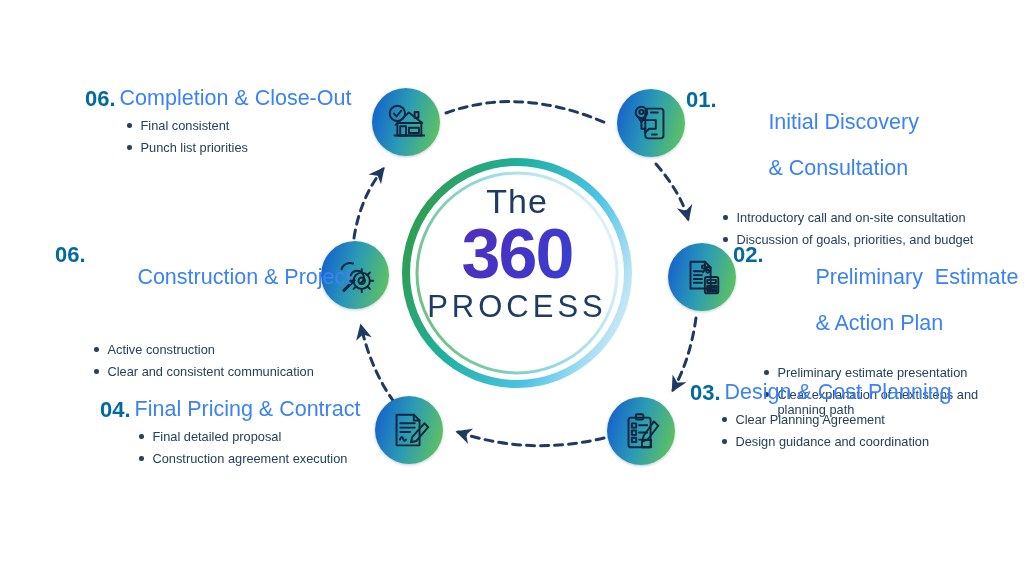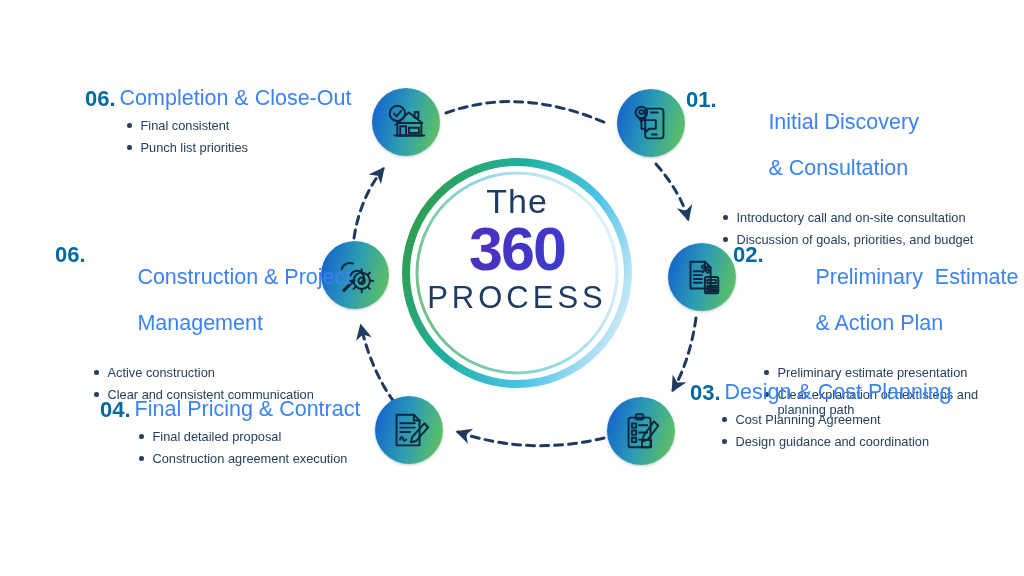--- a/index.html
+++ b/index.html
@@ -4,21 +4,21 @@
 <style>
   html,body{margin:0;padding:0;background:#ffffff;}
   #canvas{position:relative;width:1024px;height:576px;background:#ffffff;overflow:hidden;
           font-family:"Liberation Sans", sans-serif;}
   
   #deco{position:absolute;left:0;top:0;width:1024px;height:576px;pointer-events:none;}
 
   
   .center-text{position:absolute;left:395px;top:183px;width:244px;text-align:center;}
   .center-the{font-size:34px;font-weight:500;color:#1e3c63;letter-spacing:1px;line-height:1.1;}
-  .center-360{font-size:61px;font-weight:800;line-height:0.98;letter-spacing:-2px;
+  .center-360{font-size:70px;font-weight:800;line-height:0.98;letter-spacing:-2px;
       background:linear-gradient(115deg,#5e2cb4 5%,#4633c3 45%,#3a3ed0 75%,#3f4ad6 100%);
       -webkit-background-clip:text;background-clip:text;color:transparent;}
   .center-process{font-size:31px;font-weight:500;color:#1e3c63;letter-spacing:4px;line-height:1.15;}
 
   
   .badge{position:absolute;width:68px;height:68px;border-radius:50%;
       background:linear-gradient(105deg,#1565cb 8%,#2b9bb4 48%,#5ec162 92%);
       display:flex;align-items:center;justify-content:center;
       box-shadow:0 1px 3px rgba(20,50,90,.25);}
   .badge svg{width:46px;height:46px;stroke:#0e2540;fill:none;stroke-width:2;
@@ -222,21 +222,21 @@
   </div>
 
   <div class="step step-03">
     <div class="head">
       <span class="num">03.</span>
       <span class="title"><span>Design &amp; Cost Planning</span></span>
     </div>
     <div class="bullets">
       <div class="bullet">
           <span class="dot"></span>
-          <span>Cost Planning Agreement</span>
+          <span>Clear Planning Agreement</span>
         </div>
       <div class="bullet">
           <span class="dot"></span>
           <span>Design guidance and coordination</span>
         </div>
     </div>
   </div>
 
   <div class="step step-04">
     <div class="head">
@@ -253,21 +253,20 @@
           <span>Construction agreement execution</span>
         </div>
     </div>
   </div>
 
   <div class="step step-05">
     <div class="head">
       <span class="num">06.</span>
       <span class="title">
         <span>Construction &amp; Project</span><br>
-        <span>Management</span>
       </span>
     </div>
     <div class="bullets">
       <div class="bullet">
           <span class="dot"></span>
           <span>Active construction</span>
         </div>
       <div class="bullet">
           <span class="dot"></span>
           <span>Clear and consistent communication</span>

